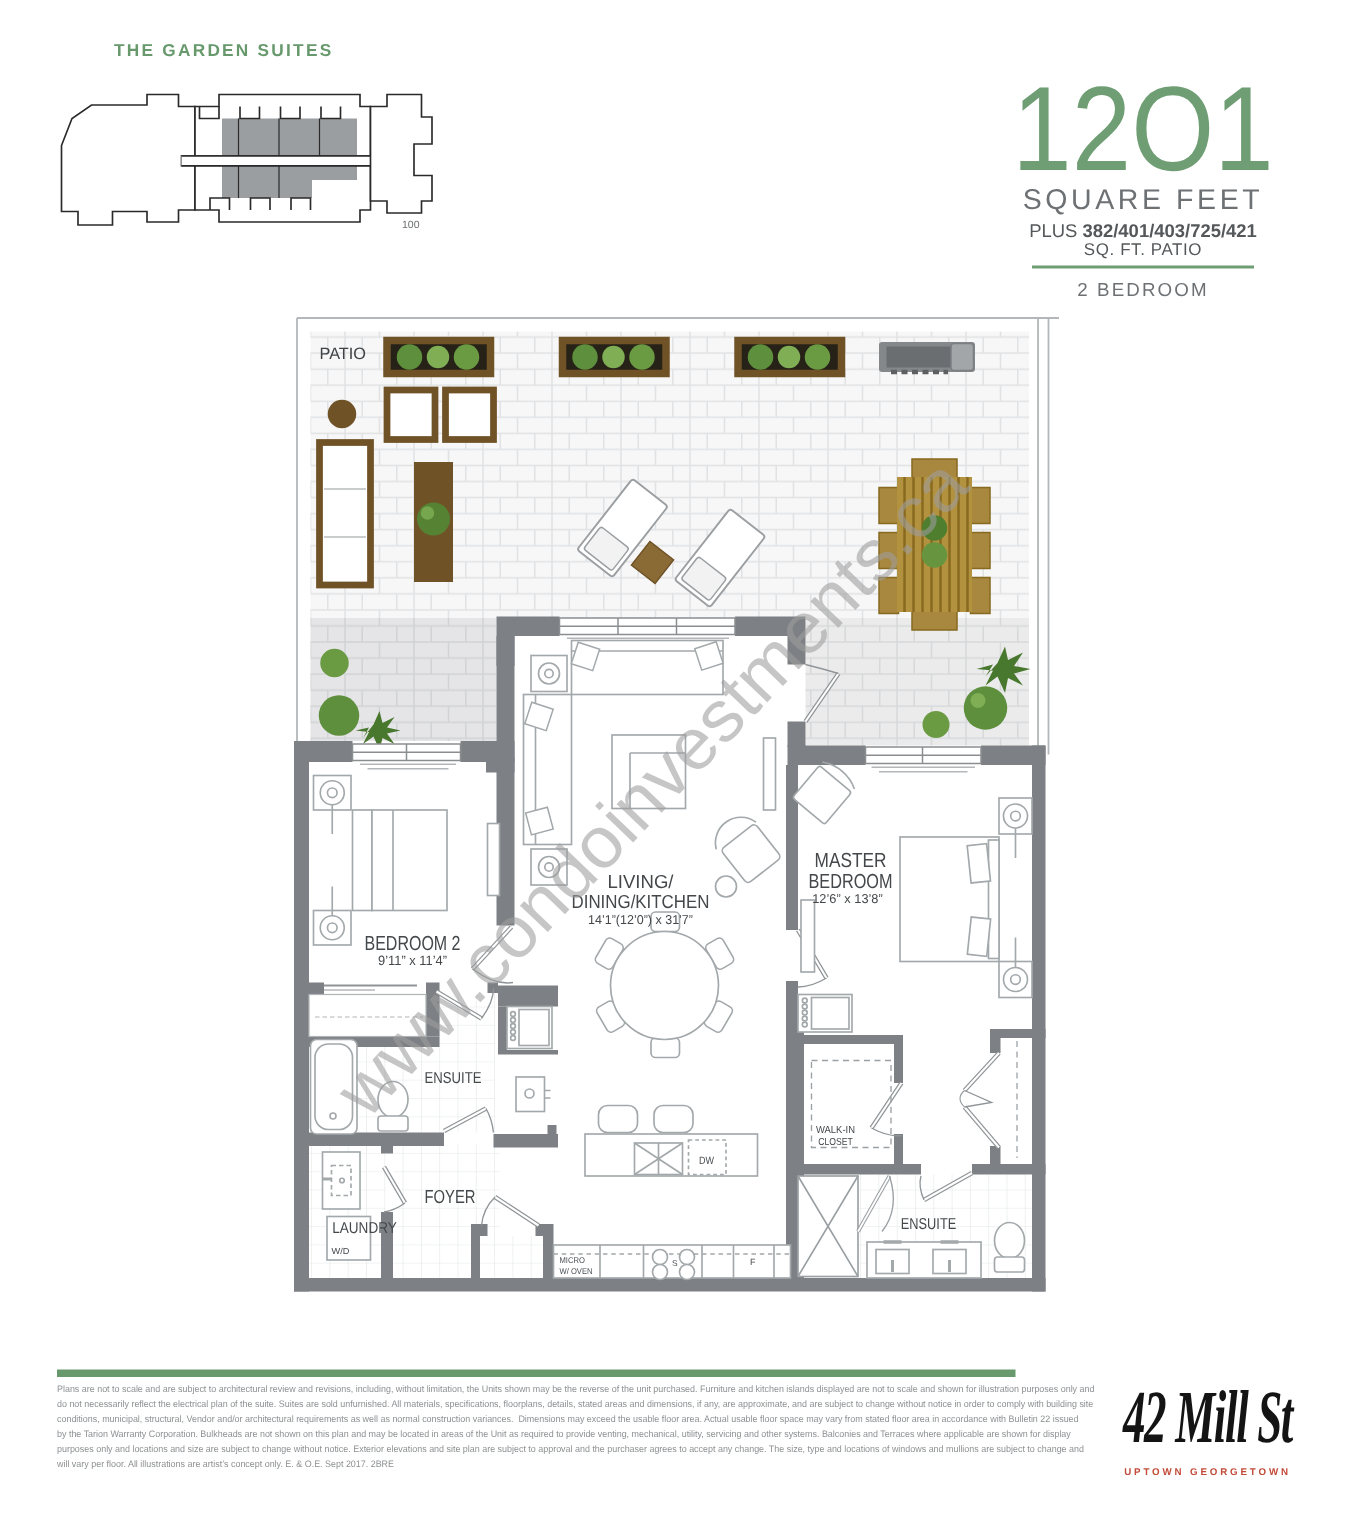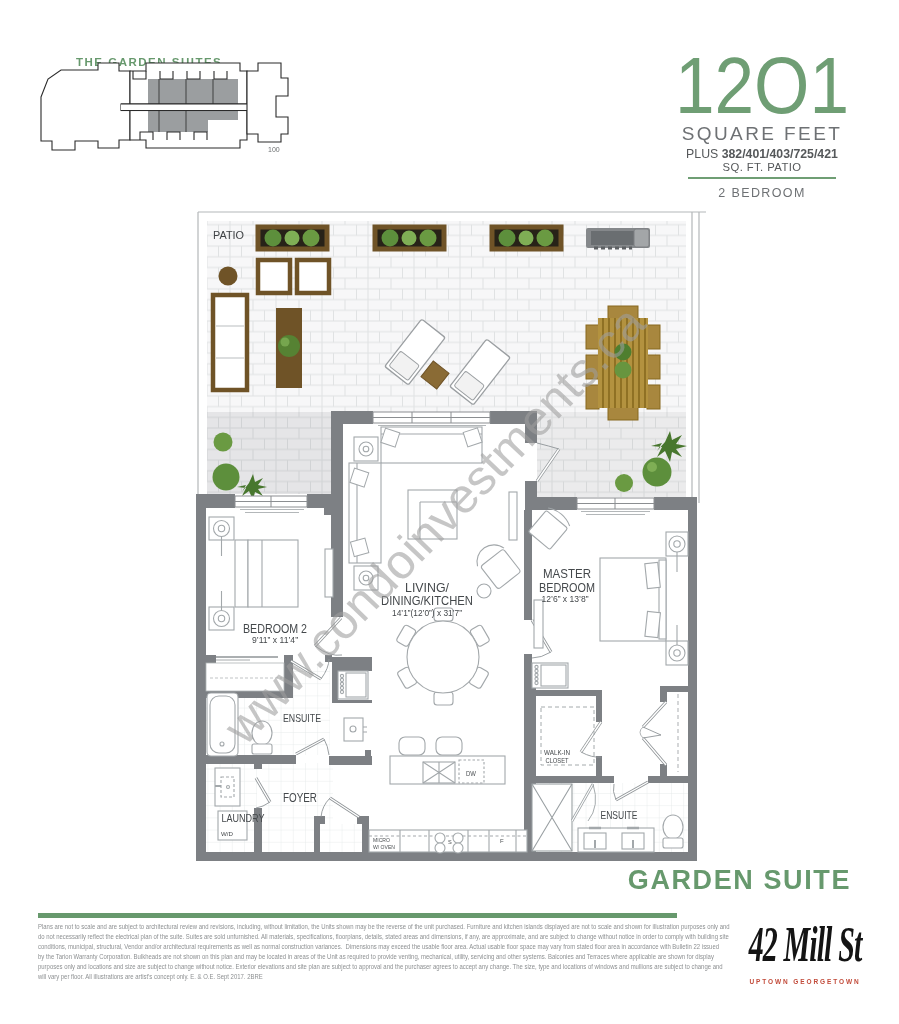--- a/index.html
+++ b/index.html
@@ -4,21 +4,21 @@
 <style>
 html,body{margin:0;padding:0;background:#ffffff;}
 #page{position:relative;width:899px;height:1024px;background:#ffffff;overflow:hidden;
 font-family:"Liberation Sans",sans-serif;}
 .abs{position:absolute;}
 </style>
 </head>
 <body>
 <div id="page">
 
-<div class="abs" style="left:76px;top:56px;font-size:11.5px;font-weight:bold;letter-spacing:1.5px;color:#67996d;">THE GARDEN SUITES</div>
+<div class="abs" style="left:76px;top:28px;font-size:11.5px;font-weight:bold;letter-spacing:1.5px;color:#67996d;">THE GARDEN SUITES</div>
 
 <svg class="abs" style="left:0;top:0;" width="300" height="170" viewBox="0 0 300 170">
   <g fill="#ffffff" stroke="#2a2a2a" stroke-width="1.1" stroke-linejoin="miter">
 
     <path d="M41,97 L48,79 L61,70 L98,70 L98,63 L119,63 L119,71 L130,71 L130,140 L119,140 L119,148 L98,148 L98,141 L75,141 L75,150 L52,150 L52,141 L41,141 Z"></path>
 
     <path d="M130,71 L146,71 L146,63 L240,63 L240,71 L247,71 L247,140 L240,140 L240,148 L146,148 L146,140 L130,140 Z"></path>
 
     <path d="M148,79 L238,79 L238,104 L208,104 L208,132 L148,132 Z" fill="#9b9ea0" stroke="none"></path>
     <path d="M208,104 L238,104 L238,120 L208,120 Z" fill="#9b9ea0" stroke="none"></path>
@@ -564,21 +564,20 @@
   <text x="243" y="822" font-size="10.5" textLength="43" lengthAdjust="spacingAndGlyphs">LAUNDRY</text>
   <text x="227" y="836" font-size="5.8" textLength="12" lengthAdjust="spacingAndGlyphs">W/D</text>
 
   <text x="557" y="755" font-size="6.8" textLength="26" lengthAdjust="spacingAndGlyphs">WALK-IN</text>
   <text x="557" y="763" font-size="6.8" textLength="23" lengthAdjust="spacingAndGlyphs">CLOSET</text>
 </g>
 
 <text x="0" y="0" transform="translate(245,747) rotate(-46.3)" font-size="48.5" fill="#9e9e9e" opacity="0.58" font-family="Liberation Sans, sans-serif" textLength="583" lengthAdjust="spacingAndGlyphs">www.condoinvestments.ca</text>
 </svg>
 
-<div class="abs" style="left:451px;top:865px;width:400px;text-align:right;font-size:27px;letter-spacing:1.6px;color:#67996d;font-weight:bold;">GARDEN SUITE</div>
 
 <div class="abs" style="left:38px;top:913px;width:639px;height:4.5px;background:#67996d;"></div>
 
 <div class="abs" style="left:38px;top:922px;width:720px;font-size:6.3px;line-height:10px;color:#8d9092;white-space:nowrap;transform:scaleX(0.945);transform-origin:0 0;">
 Plans are not to scale and are subject to architectural review and revisions, including, without limitation, the Units shown may be the reverse of the unit purchased. Furniture and kitchen islands displayed are not to scale and shown for illustration purposes only and<br>
 do not necessarily reflect the electrical plan of the suite. Suites are sold unfurnished. All materials, specifications, floorplans, details, stated areas and dimensions, if any, are approximate, and are subject to change without notice in order to comply with building site<br>
 conditions, municipal, structural, Vendor and/or architectural requirements as well as normal construction variances.&nbsp; Dimensions may exceed the usable floor area. Actual usable floor space may vary from stated floor area in accordance with Bulletin 22 issued<br>
 by the Tarion Warranty Corporation. Bulkheads are not shown on this plan and may be located in areas of the Unit as required to provide venting, mechanical, utility, servicing and other systems. Balconies and Terraces where applicable are shown for display<br>
 purposes only and locations and size are subject to change without notice. Exterior elevations and site plan are subject to approval and the purchaser agrees to accept any change. The size, type and locations of windows and mullions are subject to change and<br>
 will vary per floor. All illustrations are artist’s concept only. E. &amp; O.E. Sept 2017. 2BRE

